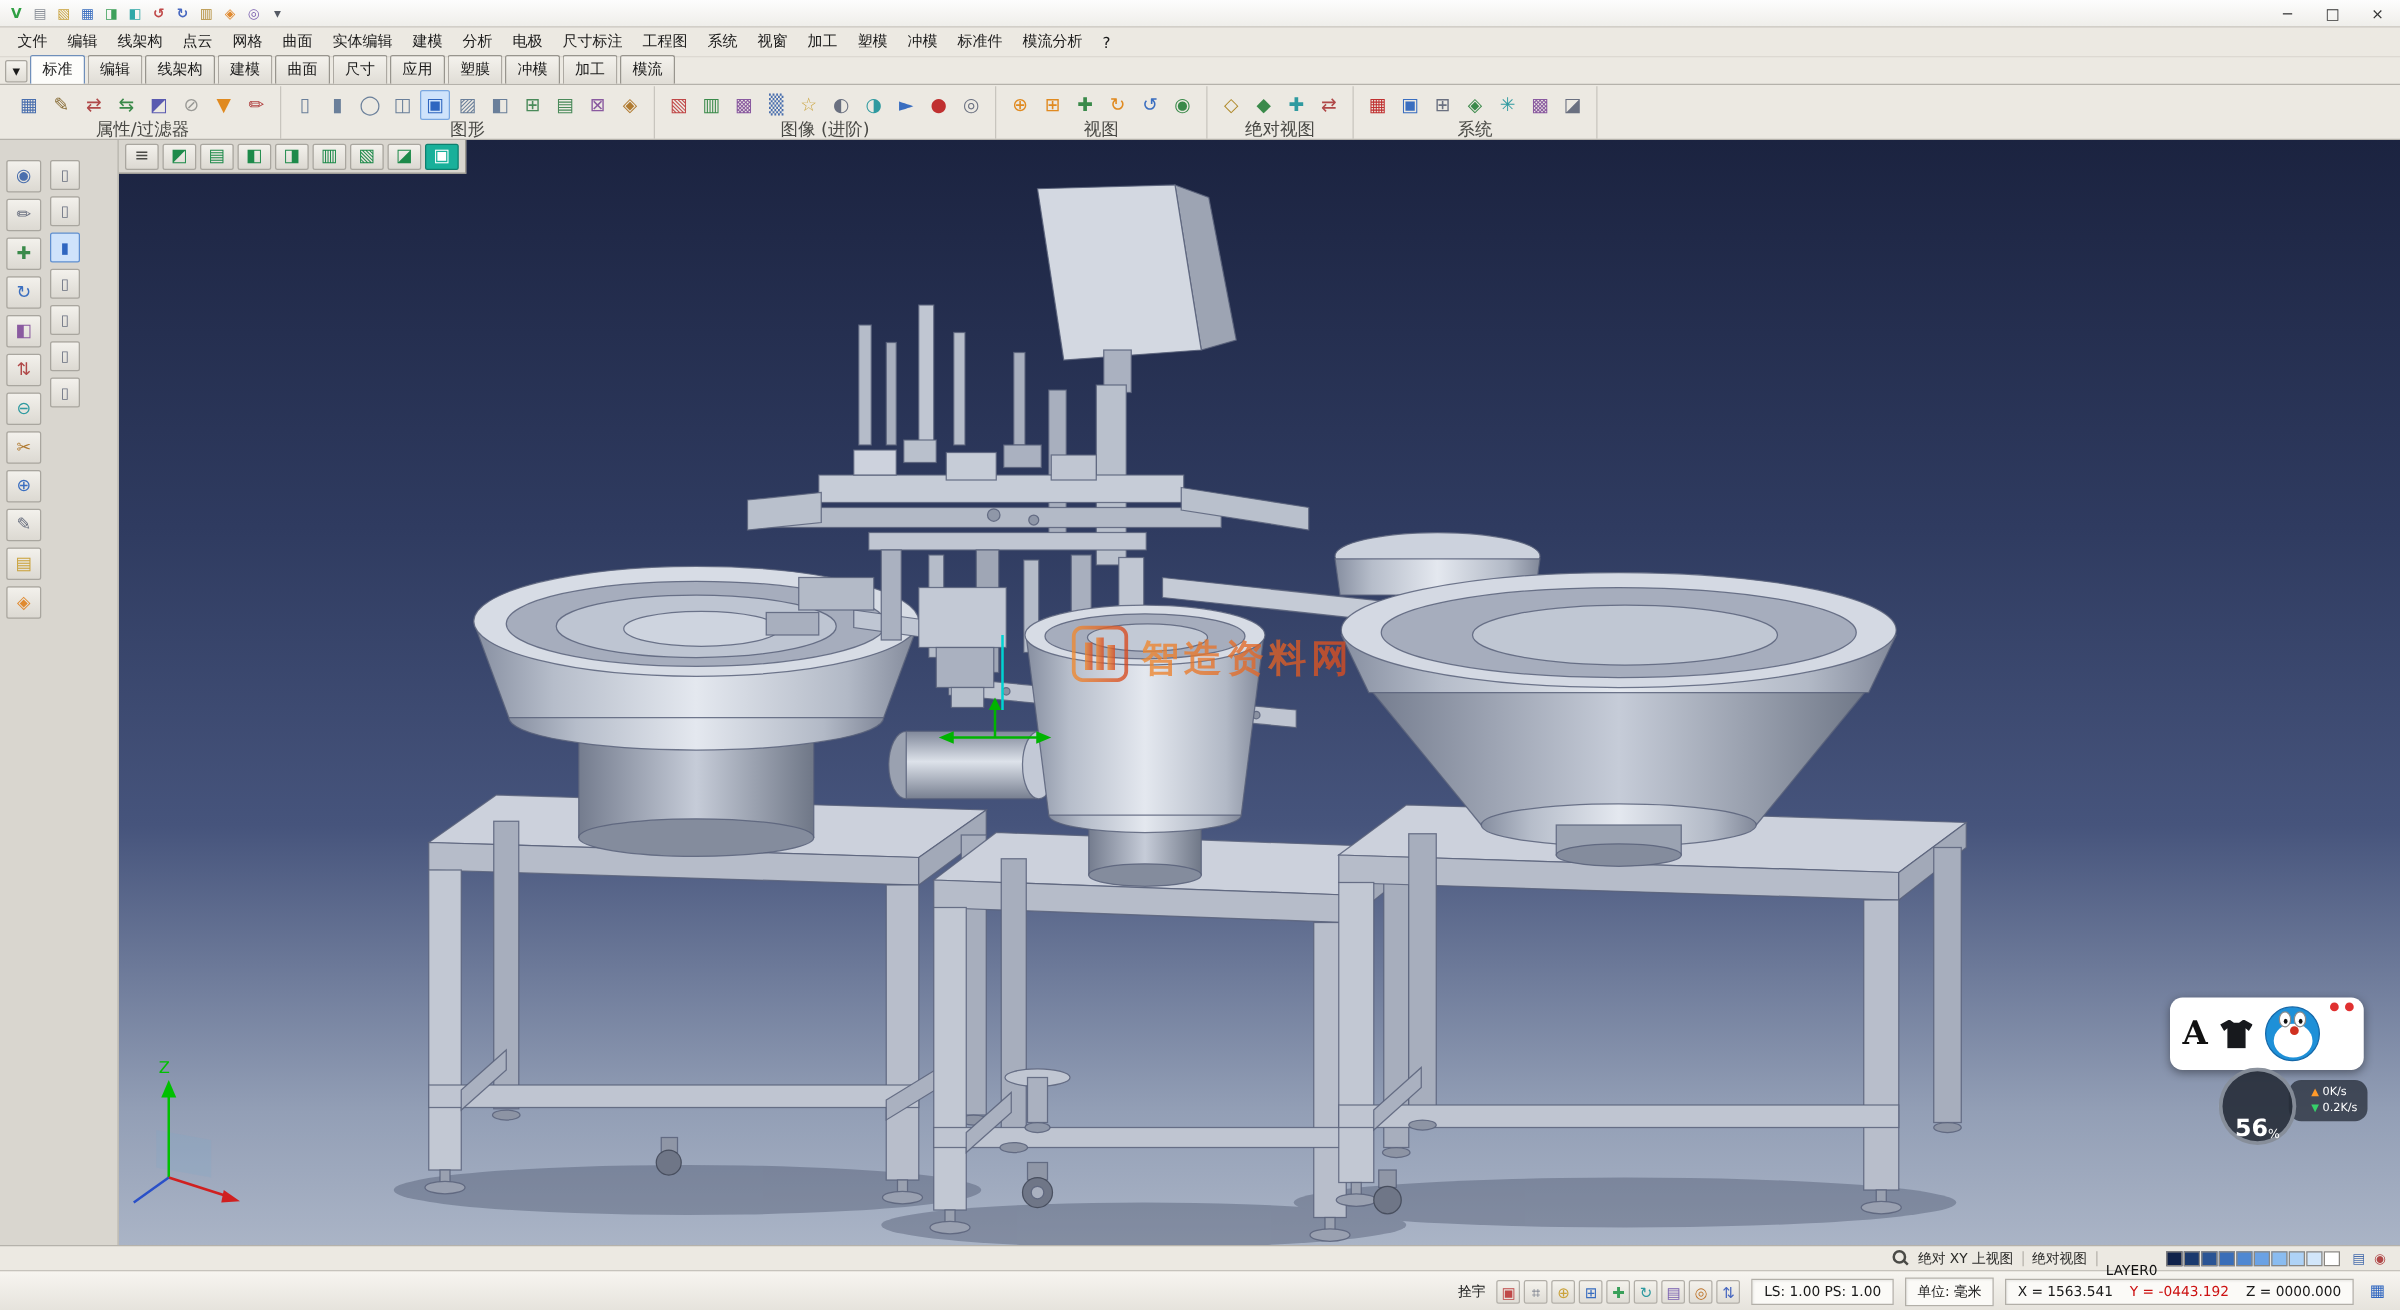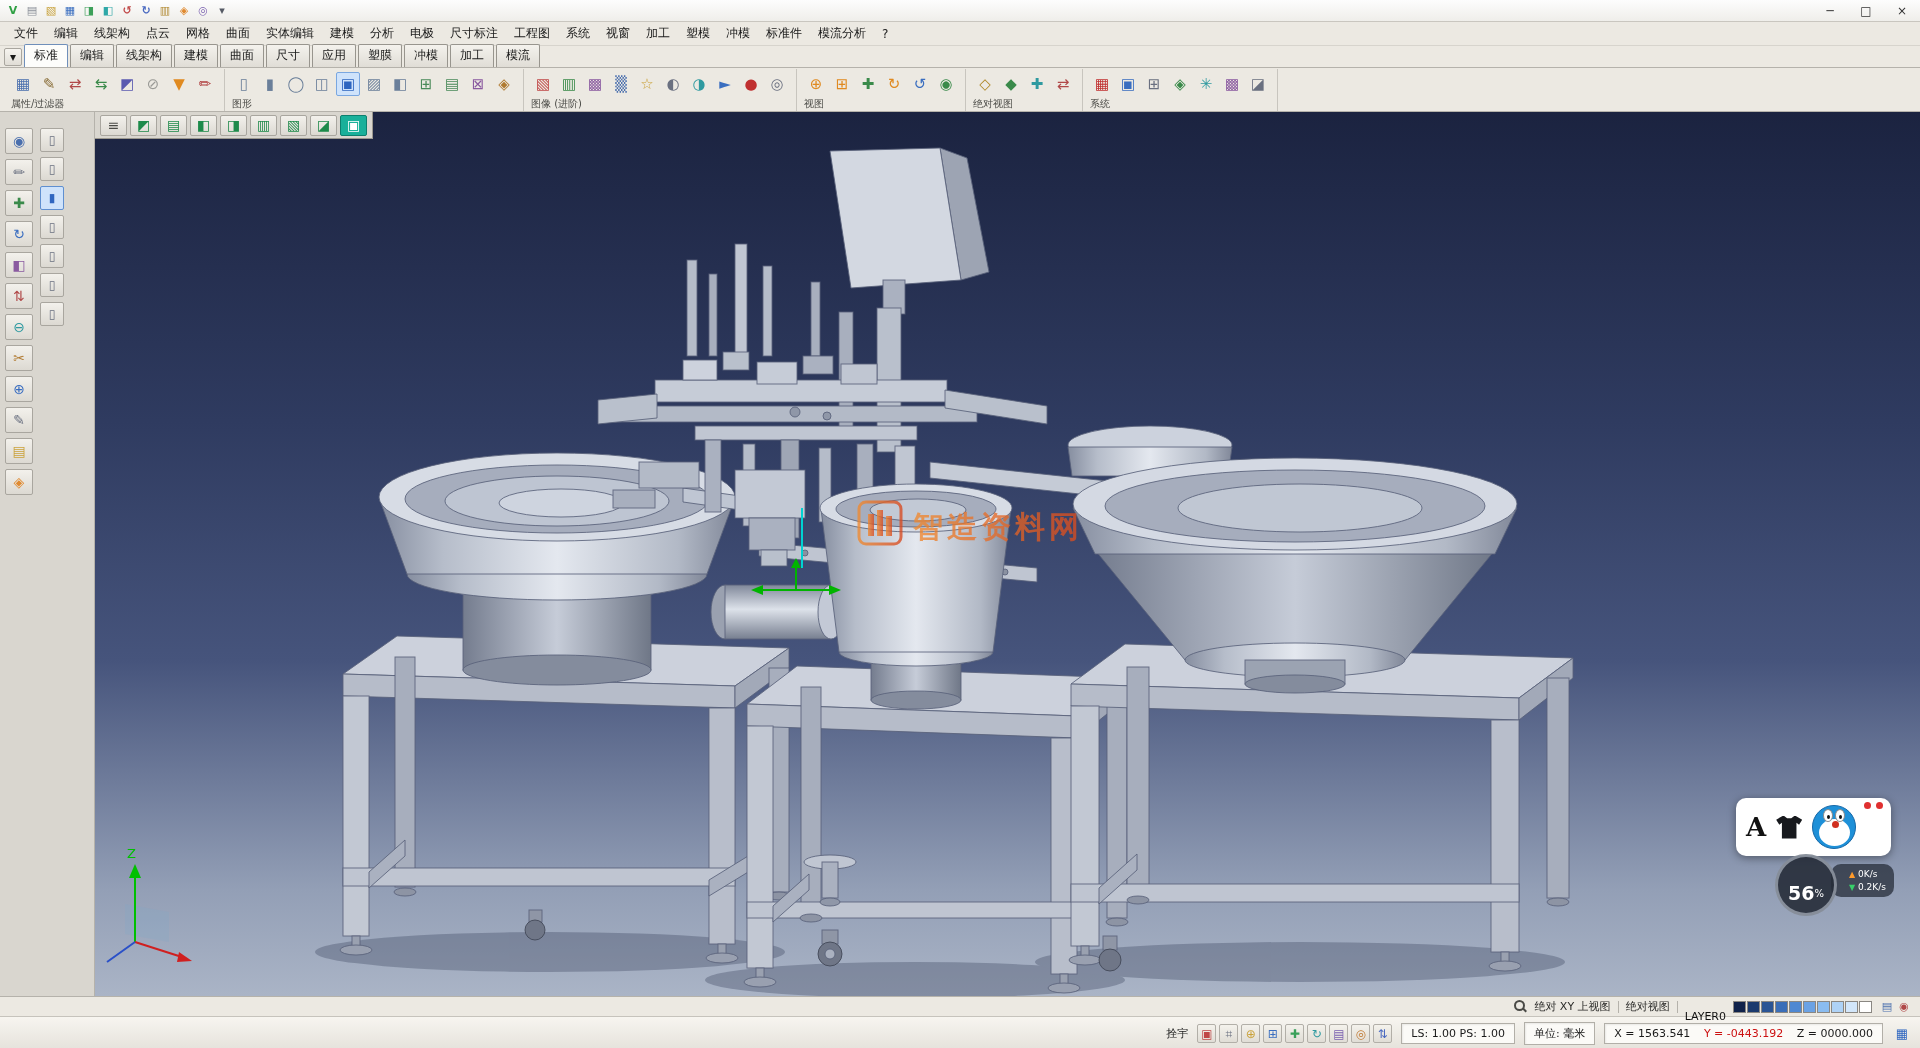--- a/index.html
+++ b/index.html
@@ -35,21 +35,21 @@
   .tab.active { background:#fdfdfb; border-color:#6f8fba; }
 
   
   .toolbar { height:44px; display:flex; align-items:stretch; padding:1px 4px 0;
     background:var(--chrome); border-bottom:1px solid #b5b2ab; }
   .tb-group { display:flex; flex-direction:column; padding:0 7px; border-right:1px solid #c8c5be; }
   .tb-icons { display:flex; gap:2px; align-items:center; height:29px; }
   .tbtn { width:24px; height:24px; display:flex; align-items:center; justify-content:center;
     font-size:15px; border:1px solid transparent; border-radius:2px; }
   .tbtn.active { background:#cfe3fb; border-color:#7aa7e0; }
-  .tb-label { text-align:left; font-size:10px; color:#4a4a46; height:13px; line-height:12px; white-space:nowrap; }
+  .tb-label { text-align:center; font-size:14px; color:#4a4a46; height:13px; line-height:12px; white-space:nowrap; }
 
   
   .workspace { display:flex; height:884px; }
   .sidebar { width:95px; background:var(--chrome-dark,#d9d6cf); border-right:1px solid #b5b2ab;
     display:flex; gap:7px; padding:16px 2px 0 5px; }
   .side-col { display:flex; flex-direction:column; gap:5px; }
   .sbtn { width:28px; height:26px; display:flex; align-items:center; justify-content:center; font-size:14px;
     background:linear-gradient(#f3f1ec,#dcd9d2); border:1px solid #a9a69f; border-radius:2px; }
   .sbtn2 { width:24px; height:24px; font-size:12px; }
   .sbtn.active { background:#cfe3fb; border-color:#5f8fd0; }
@@ -78,21 +78,21 @@
   .dora-nose { position:absolute; left:19px; top:15px; width:7px; height:7px; background:#d03020; border-radius:50%; z-index:2; }
   .dora-dot { position:absolute; width:7px; height:7px; border-radius:50%; background:#e03030; }
   .d1 { right:8px; top:4px; } .d2 { right:20px; top:4px; }
   .speeds { position:absolute; left:1736px; top:752px; padding:5px 8px 5px 18px;
     background:rgba(38,44,56,.75); border-radius:10px; display:flex; flex-direction:column; gap:3px;
     font-size:9px; color:#fff; white-space:nowrap; }
   .speeds .arrow { font-size:8px; }
   .arrow-up { color:#ff9a2a; } .arrow-down { color:#37d06a; }
   .badge { position:absolute; left:1680px; top:742px; width:62px; height:62px; border-radius:50%;
     background:rgba(38,44,56,.9); border:3px solid rgba(205,214,224,.55); color:#fff;
-    display:flex; align-items:center; justify-content:center; padding-top:17px; z-index:3; }
+    display:flex; align-items:flex-end; justify-content:center; padding-top:17px; z-index:3; }
   .badge .pct { font-size:19px; font-weight:bold; line-height:1; }
   .badge .pctsign { font-size:10px; }
 
   
   .status1 { height:20px; background:var(--chrome); border-top:1px solid #b5b2ab; display:flex;
     align-items:center; justify-content:flex-end; gap:7px; padding:0 8px; font-size:11px; color:#2a2a28; }
   .s1-sep { width:1px; height:12px; background:#b5b2ab; }
   .layer { font-weight:normal; color:#111;margin-top:19px; }
   .swatches { display:flex; gap:1px; }
   .sw { width:13px; height:12px; border:1px solid #8a8782; }

